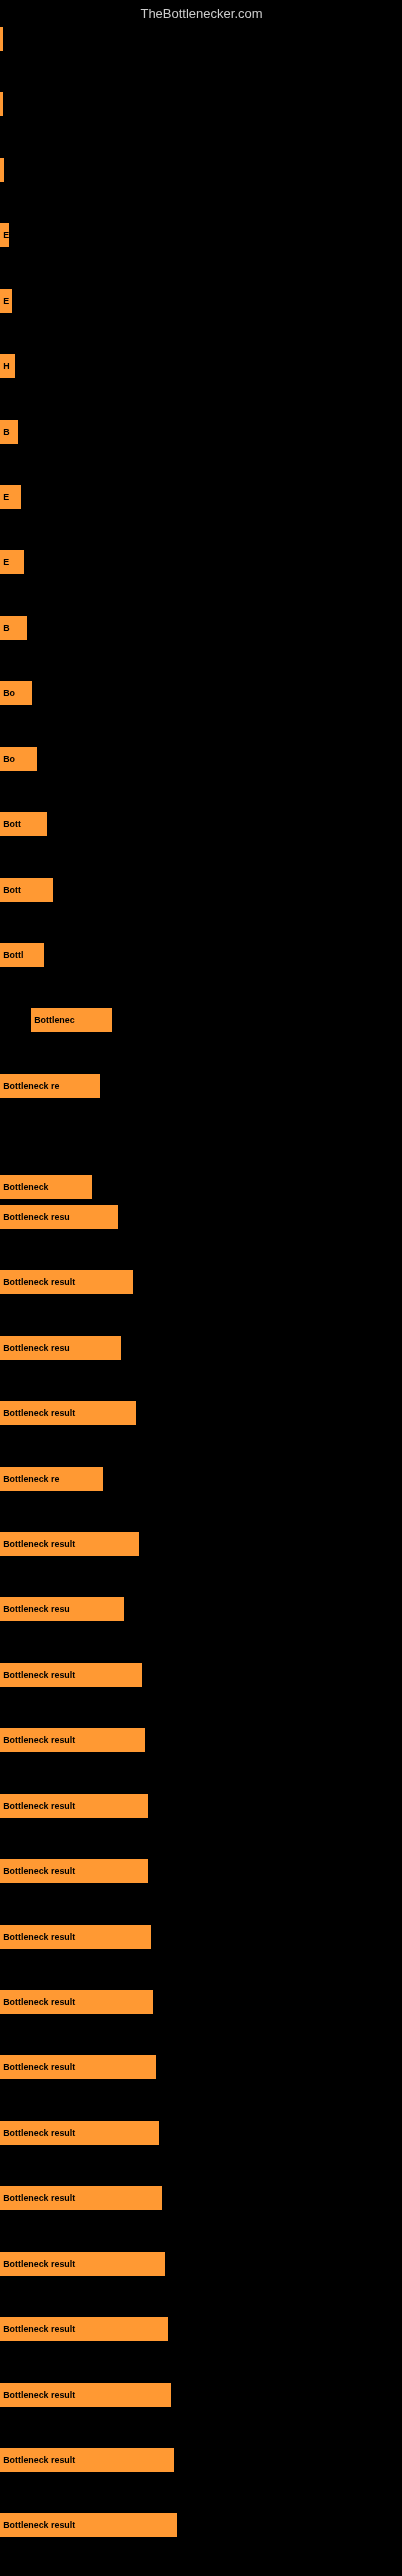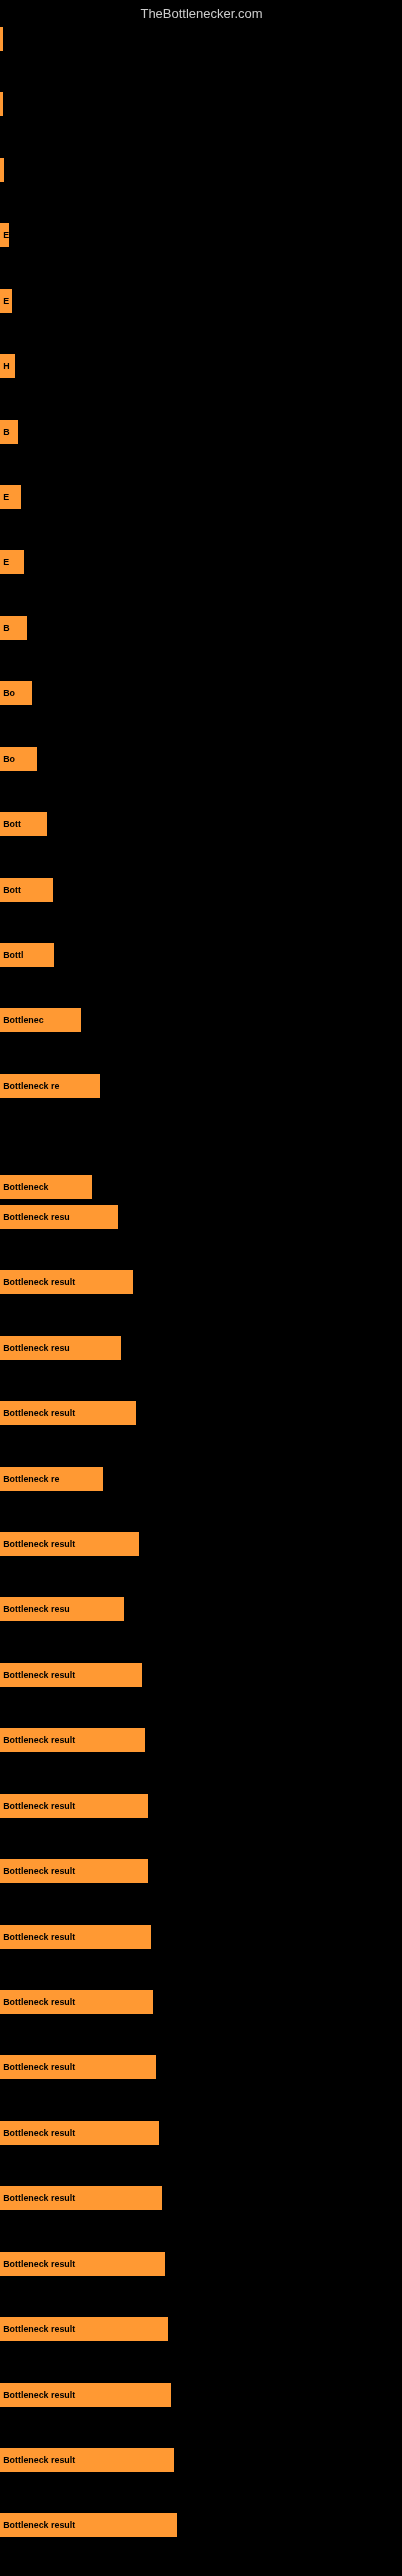--- a/index.html
+++ b/index.html
@@ -92,23 +92,23 @@
     <div class="bar-row" style="position: absolute; top: 720px; left: 0px; width: 403px;">
       <div class="bar-fill" style="width: 37px; height: 24px;">Bo</div>
     </div>
     <div class="bar-row" style="position: absolute; top: 785px; left: 0px; width: 403px;">
       <div class="bar-fill" style="width: 47px; height: 24px;">Bott</div>
     </div>
     <div class="bar-row" style="position: absolute; top: 851px; left: 0px; width: 403px;">
       <div class="bar-fill" style="width: 53px; height: 24px;">Bott</div>
     </div>
     <div class="bar-row" style="position: absolute; top: 916px; left: 0px; width: 403px;">
-      <div class="bar-fill" style="width: 54px; height: 24px;">Bottl</div>
+      <div class="bar-fill" style="width: 44px; height: 24px;">Bottl</div>
     </div>
-    <div class="bar-row" style="position: absolute; top: 981px; left: 0px; width: 403px;">
+    <div class="bar-row" style="position: absolute; top: 981px; left: 0px; width: 403px; padding-left: 31px;">
       <div class="bar-fill" style="width: 81px; height: 24px;">Bottlenec</div>
     </div>
     <div class="bar-row" style="position: absolute; top: 1047px; left: 0px; width: 403px;">
       <div class="bar-fill" style="width: 100px; height: 24px;">Bottleneck re</div>
     </div>
     <div class="bar-row" style="position: absolute; top: 1112px; left: 0px; width: 403px;">
       <div class="bar-fill" style="width: 92px; height: 24px; margin-top: 36px;">Bottleneck</div>
     </div>
     <div class="bar-row" style="position: absolute; top: 1178px; left: 0px; width: 403px;">
       <div class="bar-fill" style="width: 118px; height: 24px;">Bottleneck resu</div>

